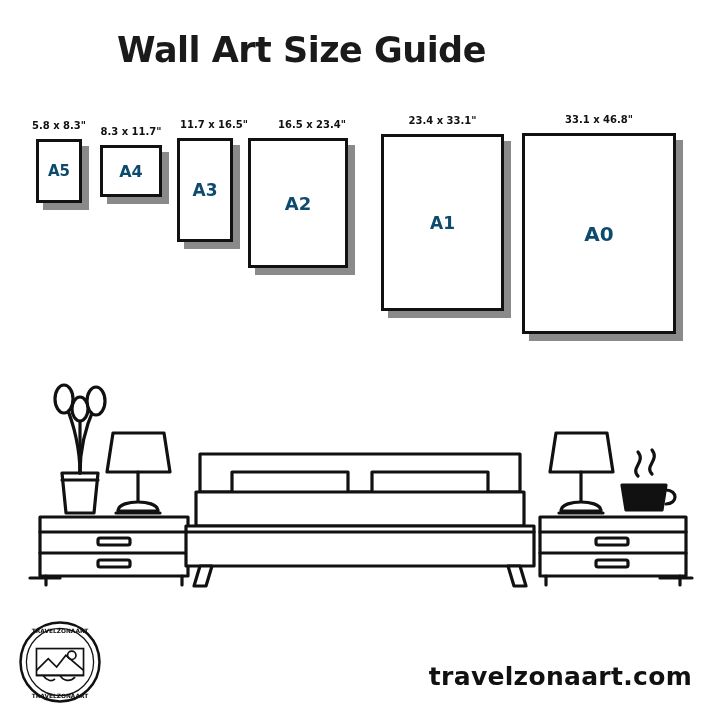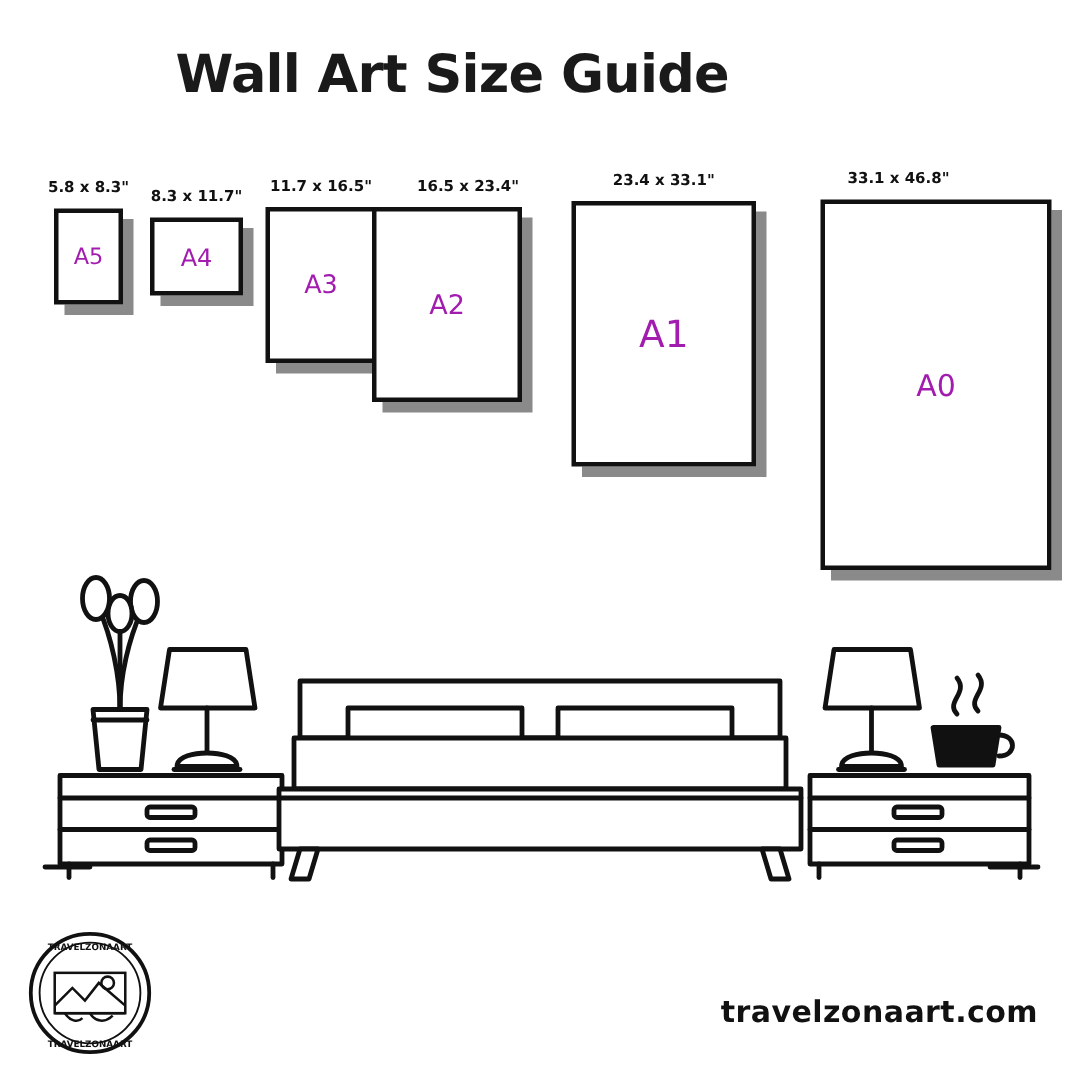--- a/index.html
+++ b/index.html
@@ -47,22 +47,22 @@
     height: 100%;
     background: #ffffff;
     border: 3px solid #111111;
     box-sizing: border-box;
     display: flex;
     align-items: center;
     justify-content: center;
   }
   .frame-label {
     font-size: 17px;
-    font-weight: normal;
-    color: #a21caf;
+    font-weight: bold;
+    color: #0c4a6e;
   }
   .dim-label {
     position: absolute;
     font-size: 10px;
     font-weight: bold;
     color: #111111;
     white-space: nowrap;
     text-align: center;
   }
   
@@ -78,21 +78,21 @@
     position: absolute;
     left: 18px;
     top: 620px;
     width: 84px;
     height: 84px;
   }
   .site {
     position: absolute;
     right: 28px;
     top: 662px;
-    font-size: 20px;
+    font-size: 25px;
     font-weight: bold;
     color: #111111;
     letter-spacing: 0.3px;
   }
 </style>
 </head>
 <body>
 
 <div id="page">
 
@@ -106,42 +106,42 @@
         </div>
       </div>
       <div class="dim-label" style="left: 59px; top: 120px; transform: translateX(-50%);">5.8 x 8.3"</div>
       <div class="frame-wrap" style="left: 100px; top: 145px; width: 62px; height: 52px;">
         <div class="frame-shadow"></div>
         <div class="frame">
           <span class="frame-label" style="font-size: 16px;">A4</span>
         </div>
       </div>
       <div class="dim-label" style="left: 131px; top: 126px; transform: translateX(-50%);">8.3 x 11.7"</div>
-      <div class="frame-wrap" style="left: 177px; top: 138px; width: 74px; height: 104px;">
+      <div class="frame-wrap" style="left: 177px; top: 138px; width: 56px; height: 104px;">
         <div class="frame-shadow"></div>
         <div class="frame">
           <span class="frame-label" style="font-size: 17px;">A3</span>
         </div>
       </div>
       <div class="dim-label" style="left: 214px; top: 119px; transform: translateX(-50%);">11.7 x 16.5"</div>
       <div class="frame-wrap" style="left: 248px; top: 138px; width: 100px; height: 130px;">
         <div class="frame-shadow"></div>
         <div class="frame">
           <span class="frame-label" style="font-size: 18px;">A2</span>
         </div>
       </div>
       <div class="dim-label" style="left: 312px; top: 119px; transform: translateX(-50%);">16.5 x 23.4"</div>
       <div class="frame-wrap" style="left: 381px; top: 134px; width: 123px; height: 177px;">
         <div class="frame-shadow"></div>
         <div class="frame">
-          <span class="frame-label" style="font-size: 25px;">A1</span>
+          <span class="frame-label" style="font-size: 17px;">A1</span>
         </div>
       </div>
       <div class="dim-label" style="left: 442.5px; top: 115px; transform: translateX(-50%);">23.4 x 33.1"</div>
-      <div class="frame-wrap" style="left: 547px; top: 133px; width: 154px; height: 247px; text-align: right;">
+      <div class="frame-wrap" style="left: 522px; top: 133px; width: 154px; height: 201px; text-align: right;">
         <div class="frame-shadow"></div>
         <div class="frame">
           <span class="frame-label" style="font-size: 20px;">A0</span>
         </div>
       </div>
       <div class="dim-label" style="left: 599px; top: 114px; transform: translateX(-50%);">33.1 x 46.8"</div>
     </div>
 
   <svg class="furniture" viewBox="0 0 720 230" xmlns="http://www.w3.org/2000/svg">
     <g fill="none" stroke="#111111" stroke-width="3.2" stroke-linejoin="round" stroke-linecap="round">

